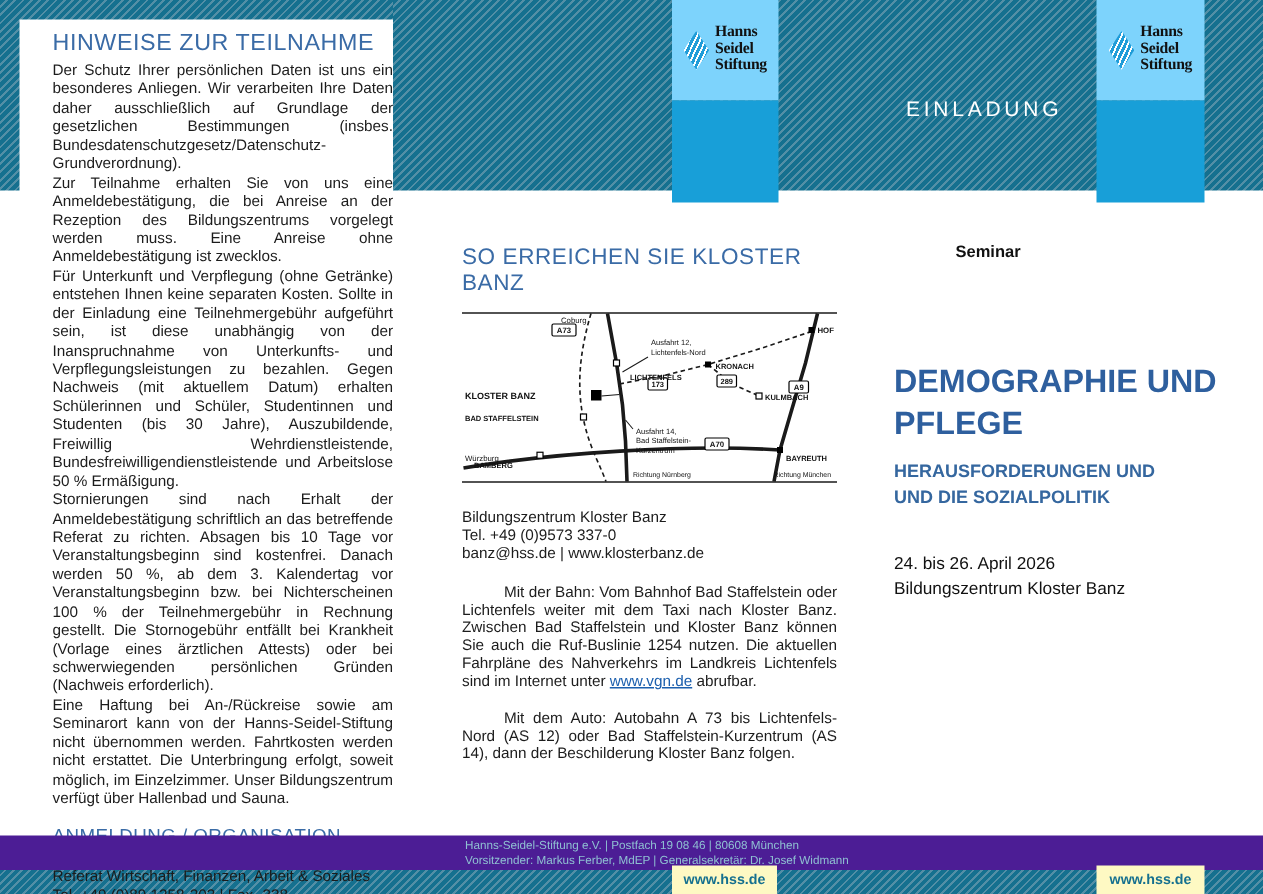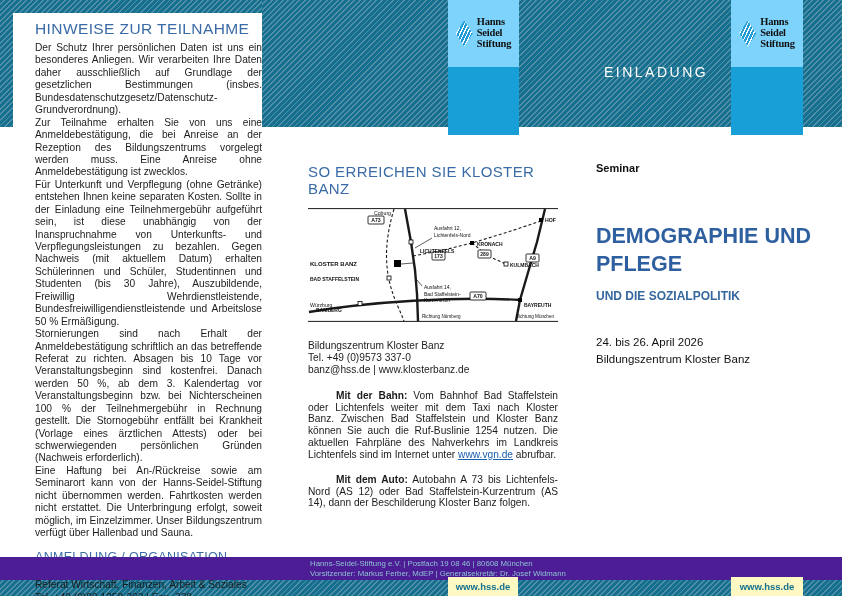--- a/index.html
+++ b/index.html
@@ -37,27 +37,27 @@
   .h-blue-small{color:#3a6ba6;font-weight:500;font-size:12.5px;letter-spacing:.3px;margin:10px 0 3px 0;}
   .contact{font-size:10.2px;line-height:1.24;}
 
   
   .panel-middle{position:absolute;left:308px;top:163px;width:250px;}
   .panel-middle .h-blue{font-size:15px;}
   .map{display:block;margin-top:10px;width:250px;height:116px;background:#fff;}
   .map text{font-family:"Liberation Sans",sans-serif;fill:#111;}
   .address{margin-top:17px;font-size:10.2px;line-height:1.2;}
   .directions{margin:13px 0 0 0;font-size:10.2px;line-height:1.16;text-align:justify;}
-  .directions b{font-weight:700;padding-left:28px;}
+  .directions b{font-weight:400;padding-left:28px;}
   .link{color:#1b5fae;text-decoration:underline;cursor:pointer;}
 
   
   .panel-cover{position:absolute;left:596px;top:162px;width:215px;}
-  .kicker{font-size:11px;font-weight:700;color:#111;}
-  .cover-title{margin:49px 0 0 0;color:#2e5f9e;font-size:21.5px;font-weight:700;line-height:1.28;}
+  .kicker{font-size:11px;font-weight:700;color:#111;margin-left:41px;}
+  .cover-title{margin:67px 0 0 0;color:#2e5f9e;font-size:21.5px;font-weight:700;line-height:1.28;}
   .cover-subtitle{margin-top:10px;color:#35679f;font-size:12px;font-weight:700;line-height:1.38;}
   .cover-date{margin-top:29px;font-size:11.5px;line-height:1.5;color:#111;}
 
   
   .footer-bar{position:absolute;left:0;top:557px;width:842px;height:23px;background:#4c1d95;}
   .footer-text{position:absolute;left:310px;top:2px;font-size:7.8px;line-height:1.32;color:#8fc0d2;}
   .www-box{position:absolute;top:577px;height:19px;background:#fef9c3;display:flex;
            align-items:center;justify-content:center;font-size:9.5px;font-weight:700;
            color:#15708f;text-decoration:none;cursor:pointer;}
 </style>
@@ -181,20 +181,21 @@
 
     <p class="directions"><b>Mit der Bahn:</b><span> Vom Bahnhof Bad Staffelstein oder Lichtenfels weiter mit dem Taxi nach Kloster Banz. Zwischen Bad Staffelstein und Kloster Banz können Sie auch die Ruf-Buslinie 1254 nutzen. Die aktuellen Fahrpläne des Nahverkehrs im Landkreis Lichtenfels sind im Internet unter </span><a class="link">www.vgn.de</a><span> abrufbar.</span></p>
 
     <p class="directions"><b>Mit dem Auto:</b><span> Autobahn A 73 bis Lichtenfels-Nord (AS 12) oder Bad Staffelstein-Kurzentrum (AS 14), dann der Beschilderung Kloster Banz folgen.</span></p>
   </div>
 
   <div class="panel-cover">
     <div class="kicker">Seminar</div>
     <h1 class="cover-title">DEMOGRAPHIE UND PFLEGE</h1>
     <div class="cover-subtitle">
+      <div>HERAUSFORDERUNGEN UND</div>
       <div>UND DIE SOZIALPOLITIK</div>
     </div>
     <div class="cover-date">
       <div>24. bis 26. April 2026</div>
       <div>Bildungszentrum Kloster Banz</div>
     </div>
   </div>
 
   <div class="footer-bar">
     <div class="footer-text">

